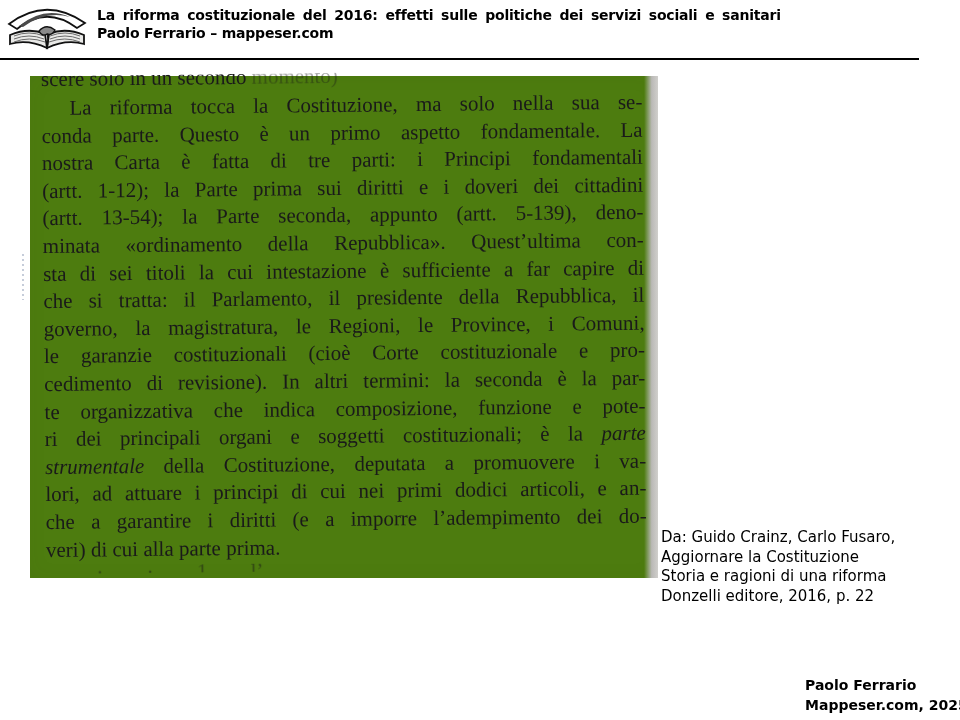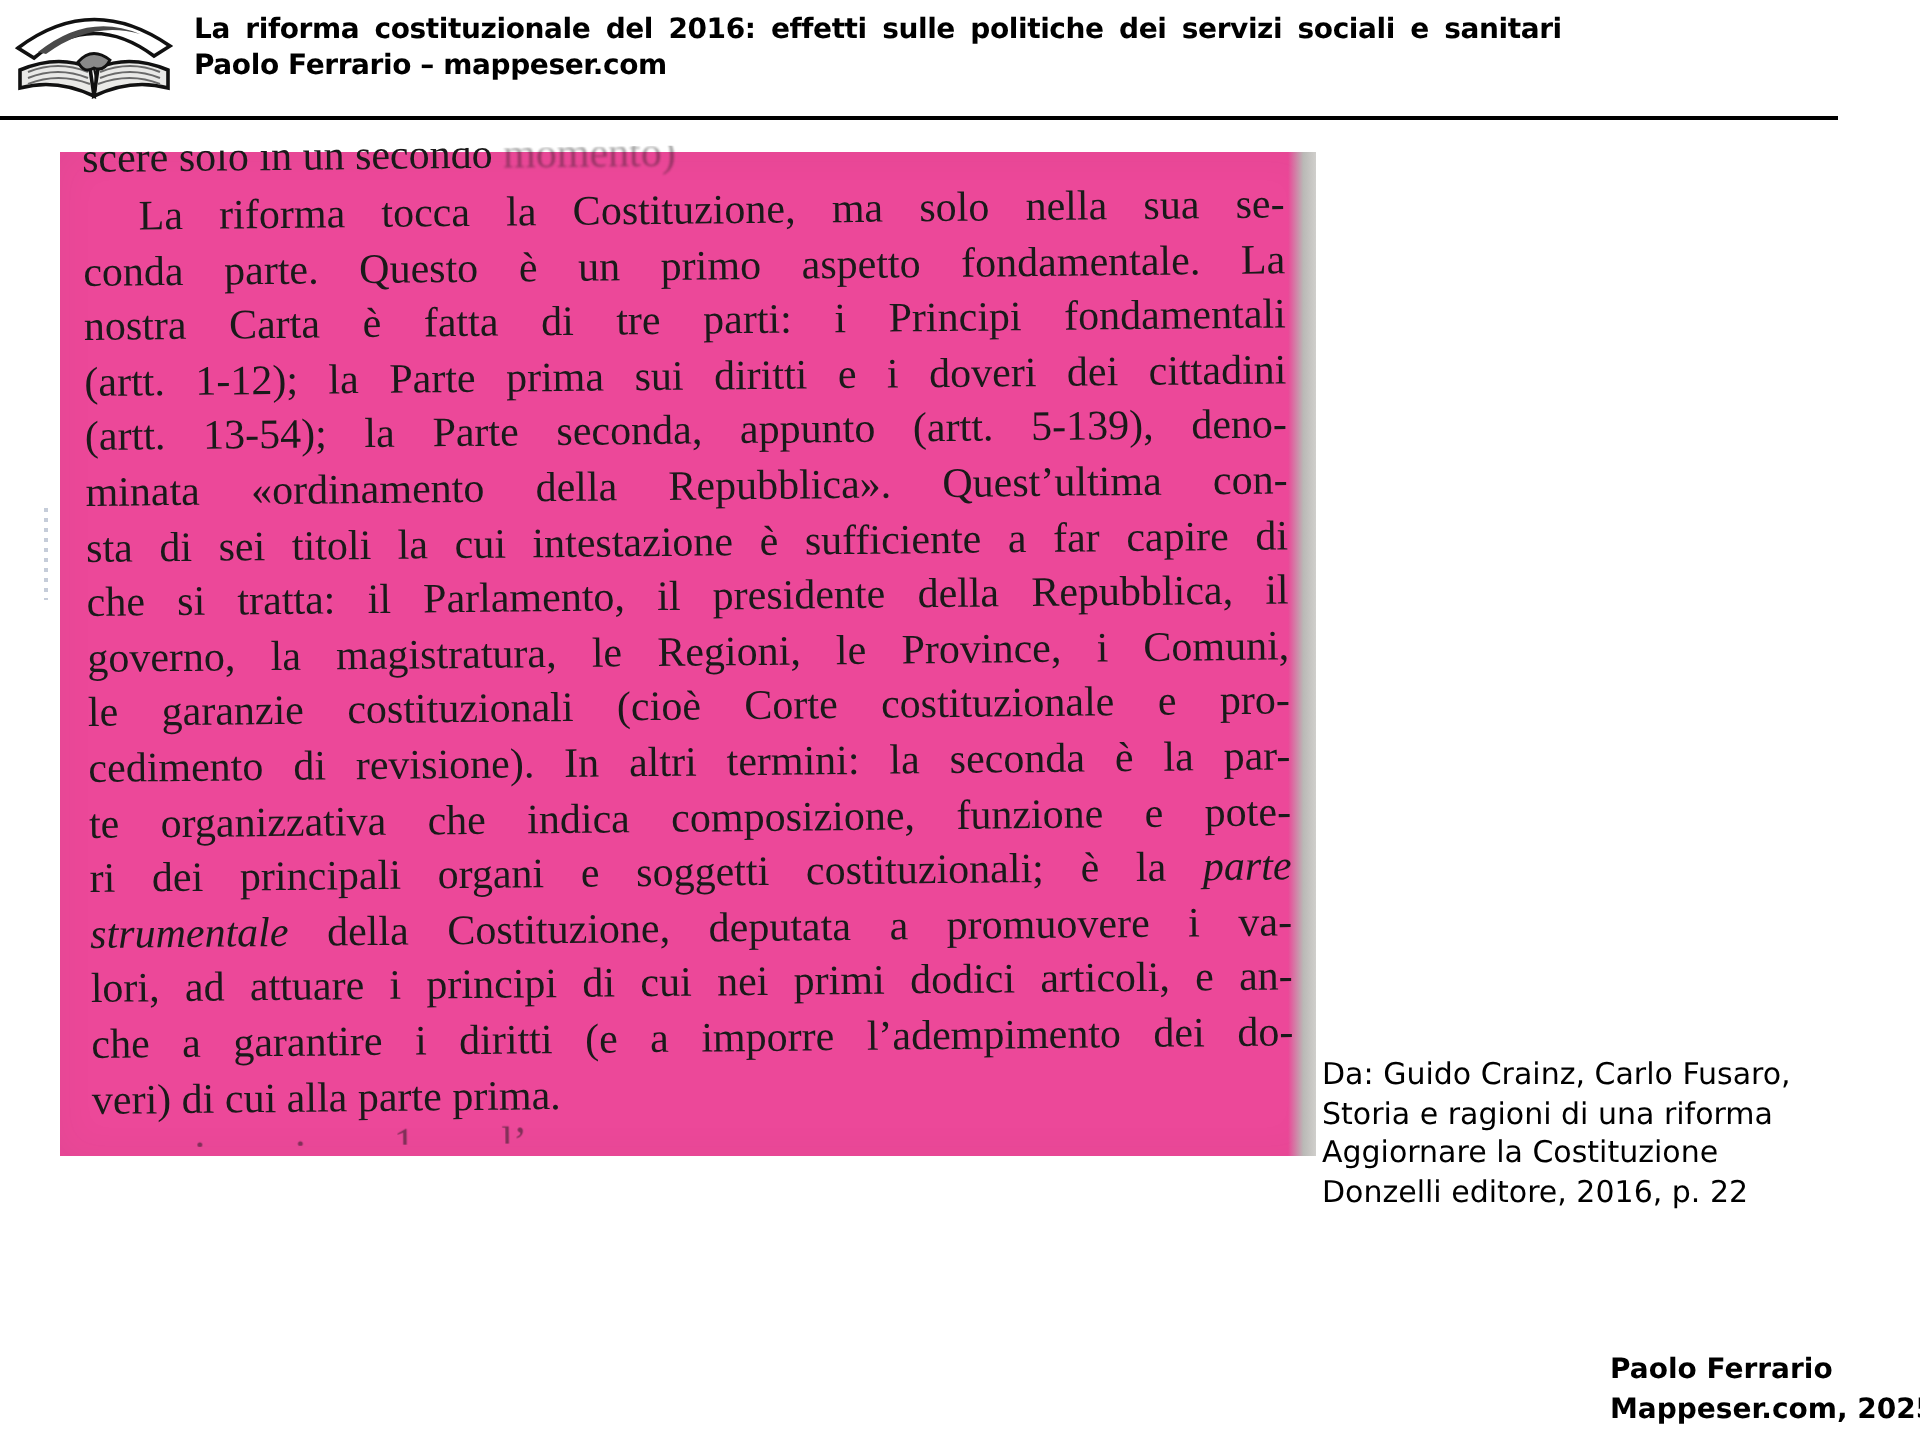--- a/index.html
+++ b/index.html
@@ -13,21 +13,21 @@
   .header-title{font-size:14px;font-weight:bold;letter-spacing:-0.2px;word-spacing:3px;white-space:nowrap;}
   .header-subtitle{font-size:14px;font-weight:bold;letter-spacing:-0.2px;white-space:nowrap;}
   .page-number{
     position:absolute;left:964px;top:40px;width:34px;
     font-family:Liberation Sans, sans-serif;font-weight:bold;font-size:17px;
   }
   .header-rule{position:absolute;left:0;top:58px;width:919px;height:2px;background:#000;}
   
   .scan{
     position:absolute;left:30px;top:76px;width:628px;height:502px;
-    background:#ec4899;box-shadow:inset 0 0 20px rgba(60,55,40,.05);
+    background:#4d7c0f;box-shadow:inset 0 0 20px rgba(60,55,40,.05);
   }
   .scan-right-shadow{
     position:absolute;right:0;top:0;width:14px;height:100%;
     background:linear-gradient(to right, rgba(185,184,181,0) 0%, #bab9b6 55%, #d0cfcc 100%);
   }
   .scan-edge-mark{
     position:absolute;left:-8px;top:178px;width:2px;height:46px;opacity:.55;
     background:repeating-linear-gradient(to bottom, rgba(95,115,150,.65) 0 2px, transparent 2px 5px);
   }
   .scan-text{
@@ -113,22 +113,22 @@
           <div class="book-line"><span>lori, ad attuare i principi di cui nei primi dodici articoli, e an-</span></div>
           <div class="book-line"><span>che a garantire i diritti (e a imporre l’adempimento dei do-</span></div>
           <div class="book-line no-just"><span>veri) di cui alla parte prima.</span></div>
         </div>
       <div class="cut-bottom">- · · 1 l’</div>
     </div>
   </div>
 
   <div class="citation">
     <div>Da: Guido Crainz, Carlo Fusaro,</div>
+    <div>Aggiornare la Costituzione</div>
     <div>Storia e ragioni di una riforma</div>
-    <div>Aggiornare la Costituzione</div>
     <div>Donzelli editore, 2016, p. 22</div>
   </div>
 
   <div class="footer">
     <div>Paolo Ferrario</div>
     <div>Mappeser.com, 2025</div>
   </div>
 
 </div>
 

